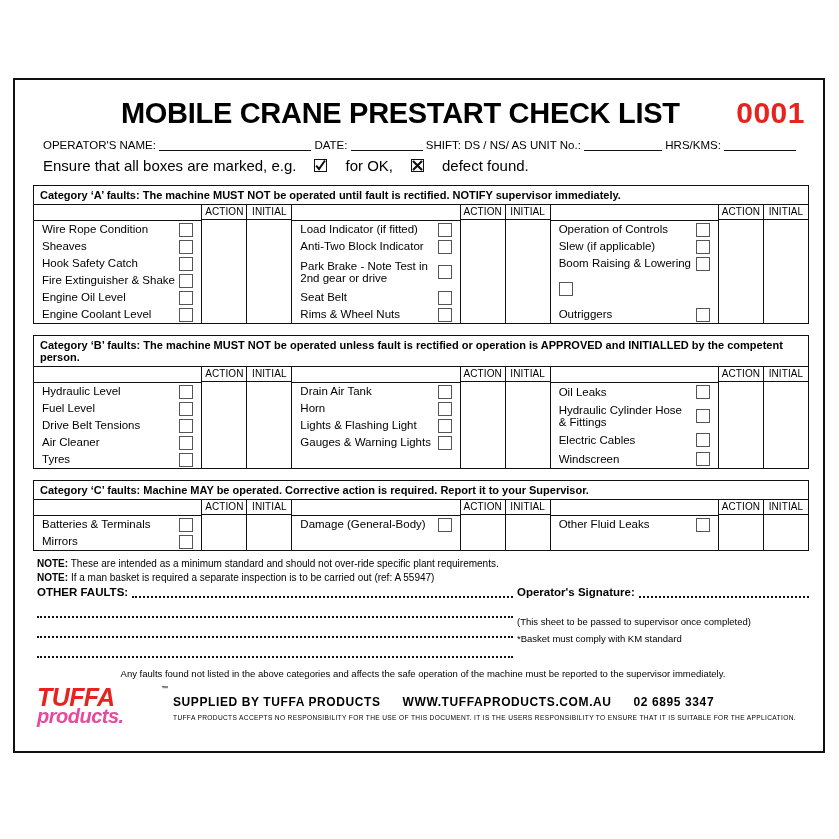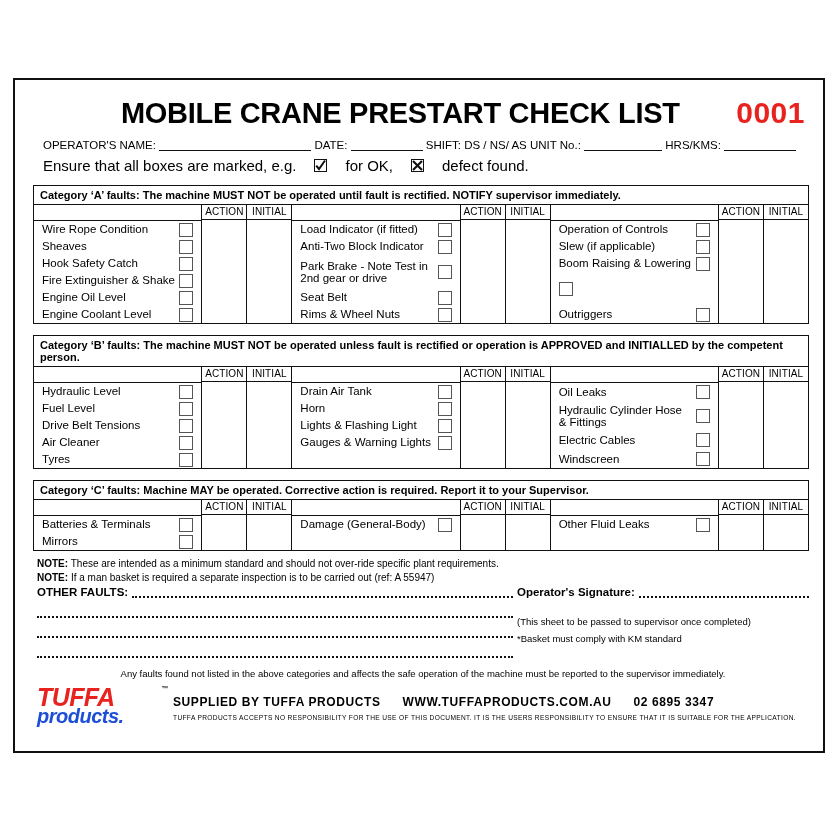--- a/index.html
+++ b/index.html
@@ -60,21 +60,21 @@
   .botright{flex:1;padding-left:4px;}
   .dotline{border-bottom:2px dotted #111;height:11px;margin-top:7px;width:430px;}
   .small{font-size:9.5px;margin-top:6px;}
   .footnote{font-size:9.5px;text-align:center;margin-top:10px;}
 
   
   .footer{display:flex;align-items:flex-start;margin-top:6px;padding-left:4px;}
   .logo{width:122px;flex:0 0 122px;line-height:1;}
   .logo .t1{font-size:25px;font-weight:bold;font-style:italic;color:#e8221f;letter-spacing:-.6px;position:relative;}
   .logo .tm{font-size:7px;position:absolute;top:0;right:-9px;color:#111;font-style:normal;}
-  .logo .t2{font-size:20px;font-weight:bold;font-style:italic;color:#1d4ed8;letter-spacing:-.5px;margin-top:-4px;}
+  .logo .t2{font-size:20px;font-weight:bold;font-style:italic;color:#ec4899;letter-spacing:-.5px;margin-top:-4px;}
   .supp{flex:1;padding-top:10px;padding-left:14px;}
   .supp-line{font-size:12px;font-weight:bold;letter-spacing:.6px;font-variant:small-caps;text-transform:uppercase;}
   .supp-line .a{margin-right:18px;}
   .disc{font-size:6.6px;letter-spacing:.35px;margin-top:5px;text-transform:uppercase;}
 </style>
 </head>
 <body>
 
 <div class="page">
 

